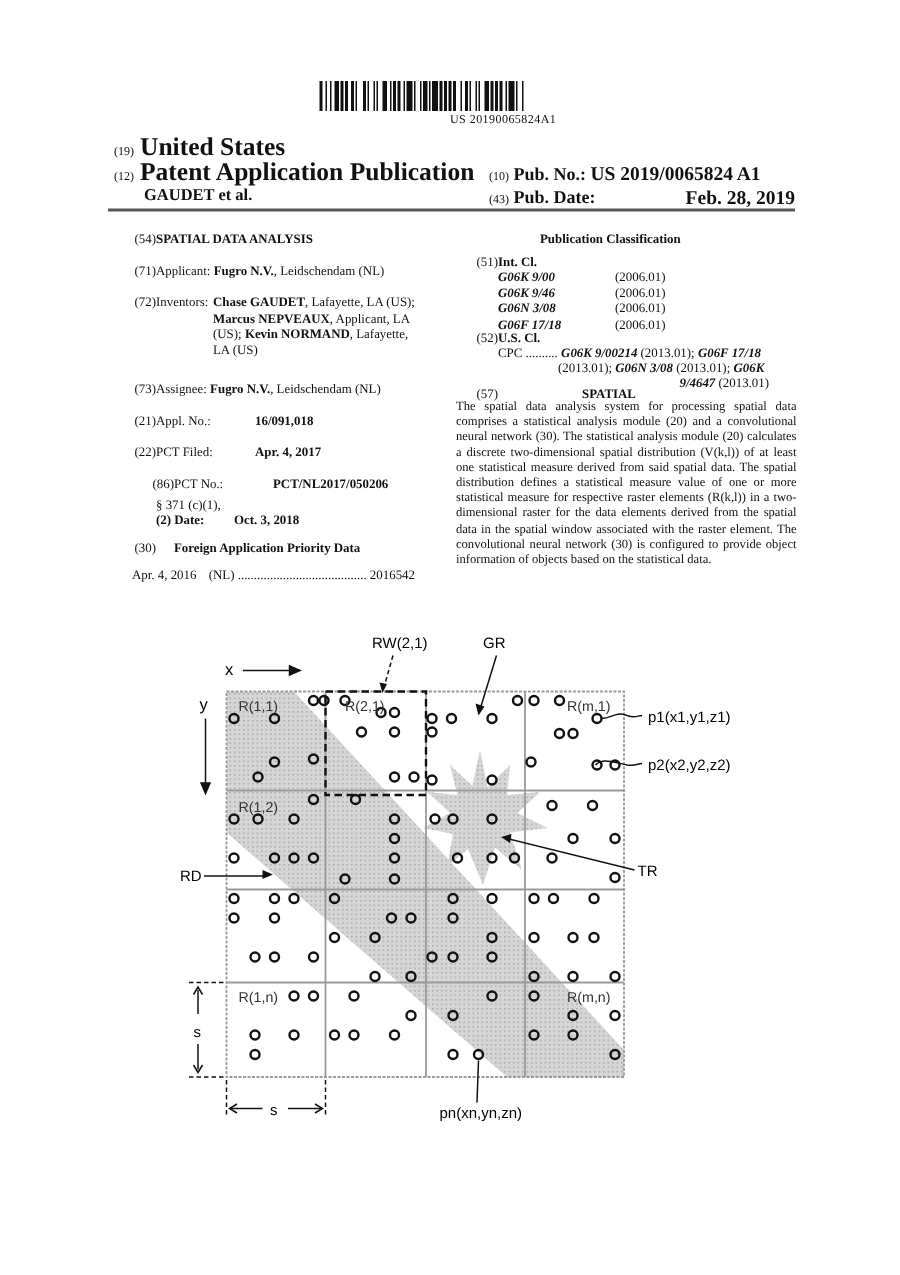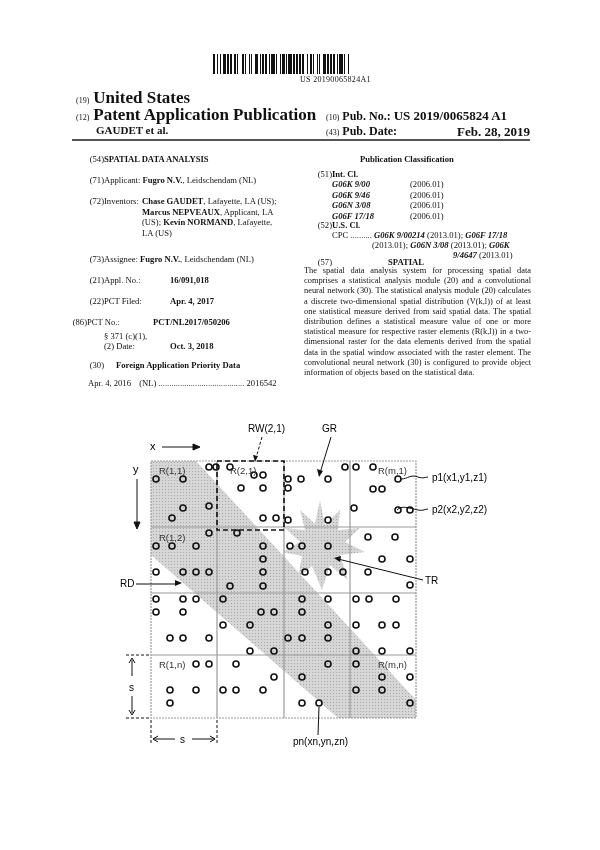--- a/index.html
+++ b/index.html
@@ -149,26 +149,26 @@
 <div class="abs f" style="left:76px;top:254px;">
   <span class="num">(73)</span><span>Assignee:</span>
   <span class="bold">Fugro N.V.</span><span>, Leidschendam (NL)</span>
 </div>
 <div class="abs f" style="left:76px;top:275px;">
   <span class="num">(21)</span><span class="lbl" style="width:66px;">Appl. No.:</span><span class="bold">16/091,018</span>
 </div>
 <div class="abs f" style="left:76px;top:296px;">
   <span class="num">(22)</span><span class="lbl" style="width:66px;">PCT Filed:</span><span class="bold">Apr. 4, 2017</span>
 </div>
-<div class="abs f" style="left:59px;top:317px;">
+<div class="abs f" style="left:88px;top:317px;">
   <span class="num">(86)</span><span class="lbl" style="width:66px;">PCT No.:</span><span class="bold">PCT/NL2017/050206</span>
 </div>
 <div class="abs f" style="left:104px;top:331px;">§ 371 (c)(1),</div>
 <div class="abs f" style="left:104px;top:341px;">
-  <span class="lbl" style="width:66px;">(2) Date:</span><span class="bold">Oct. 3, 2018</span>
+  <span class="lbl" style="width:52px;font-weight:bold;">(2) Date:</span><span class="bold">Oct. 3, 2018</span>
 </div>
 <div class="abs f" style="left:76px;top:360px;width:230px;">
   <span class="num">(30)</span><span class="bold" style="margin-left:12px;">Foreign Application Priority Data</span>
 </div>
 <div class="abs f" style="left:88px;top:378px;width:214px;white-space:nowrap;overflow:hidden;">
   <span>Apr. 4, 2016</span>
   <span style="margin-left:6px;">(NL)</span>
   <span>........................................</span>
   <span>2016542</span>
 </div>

